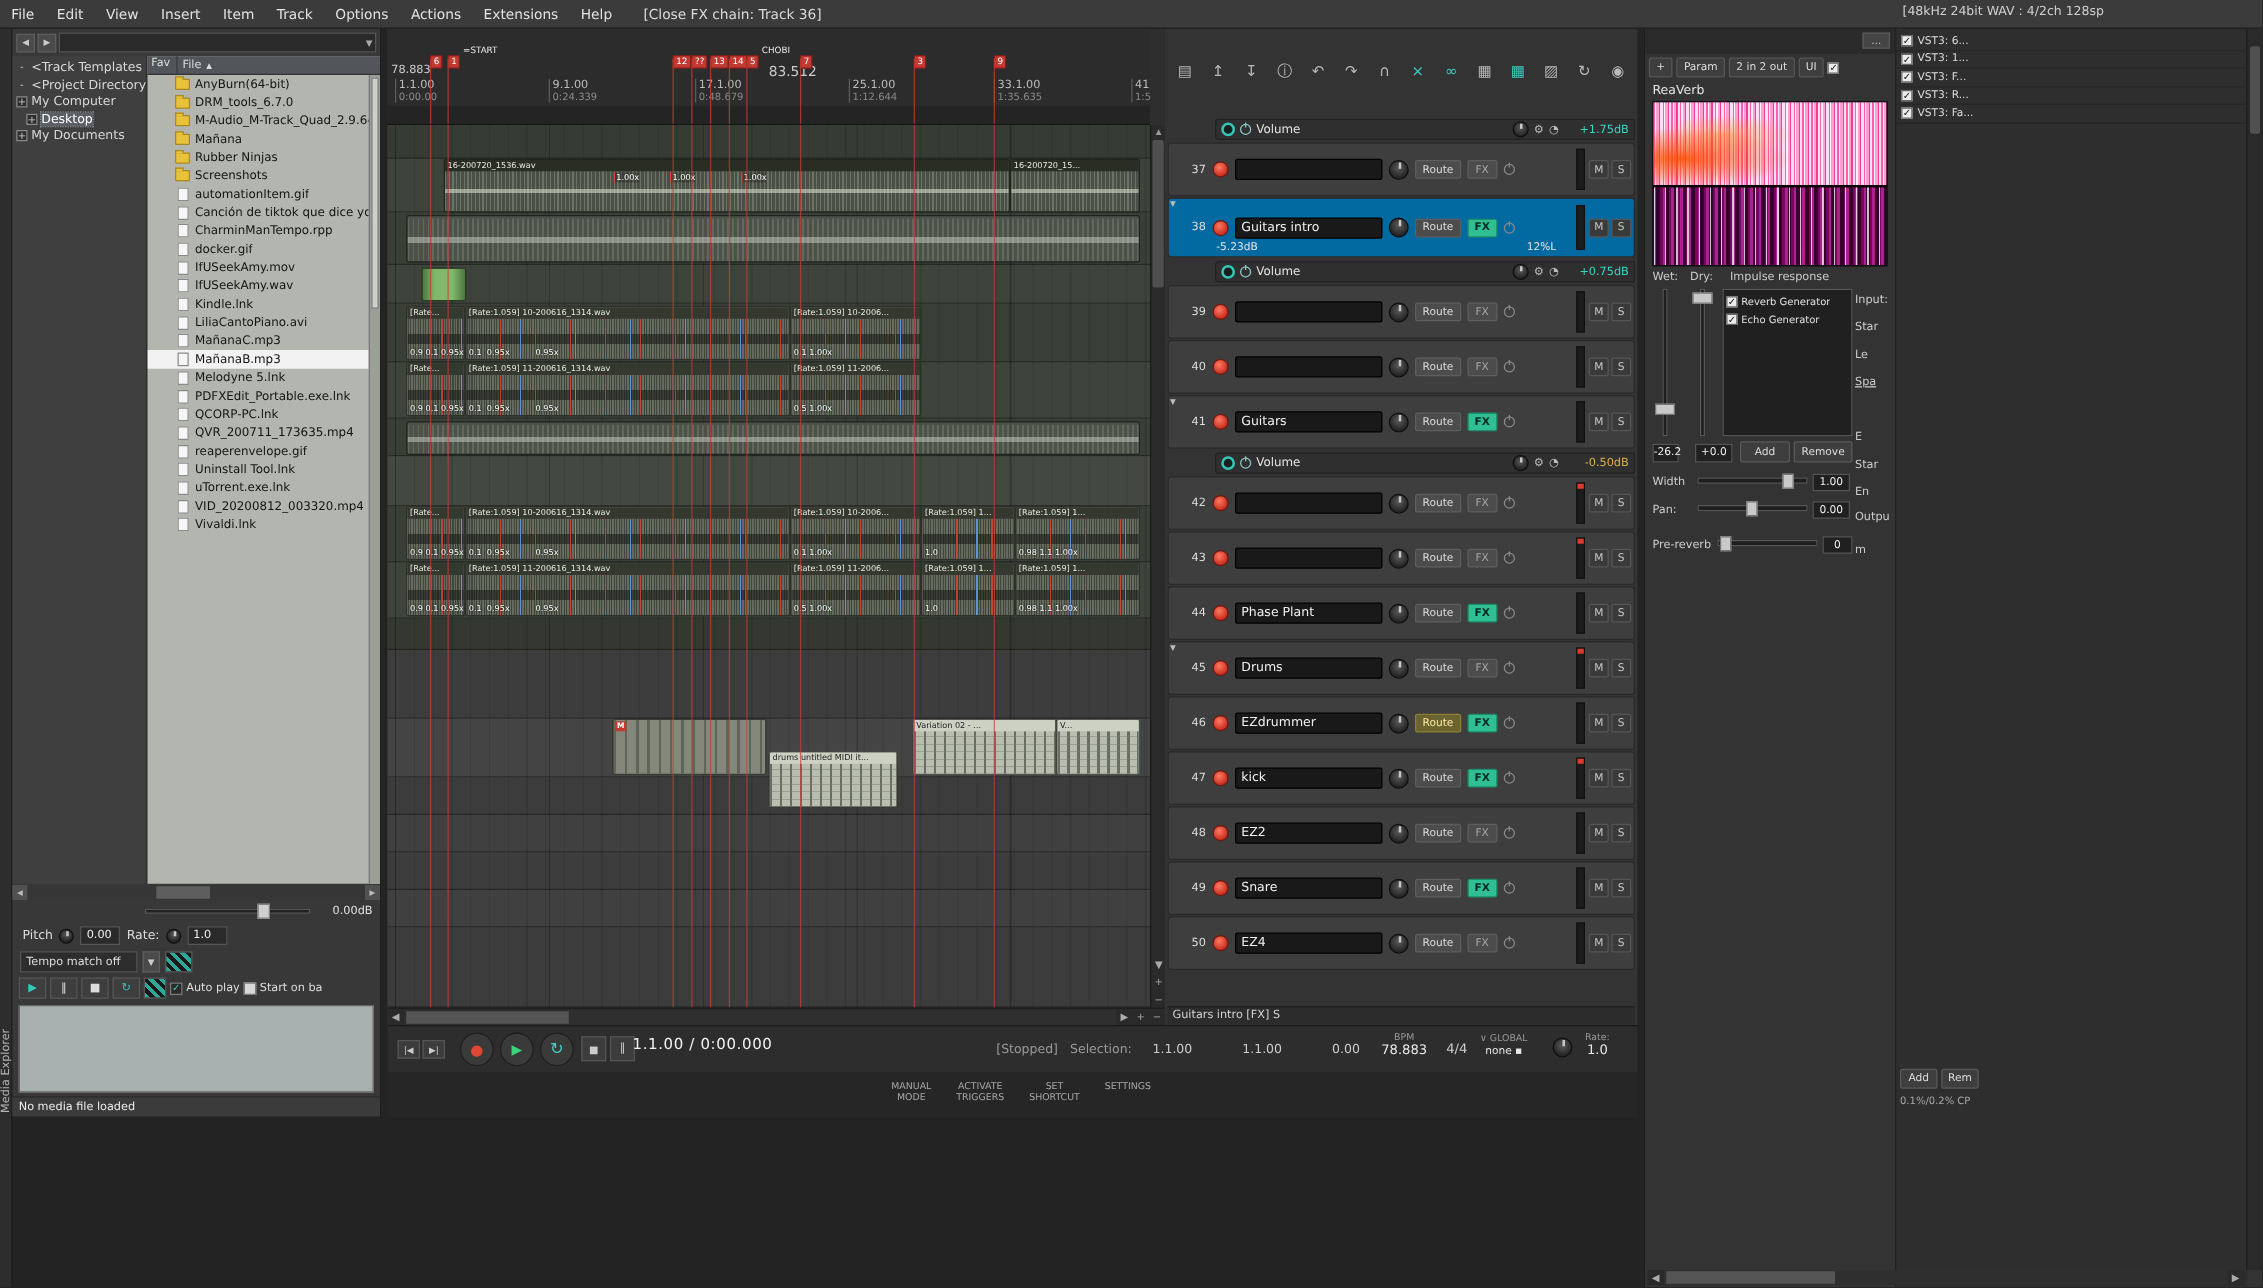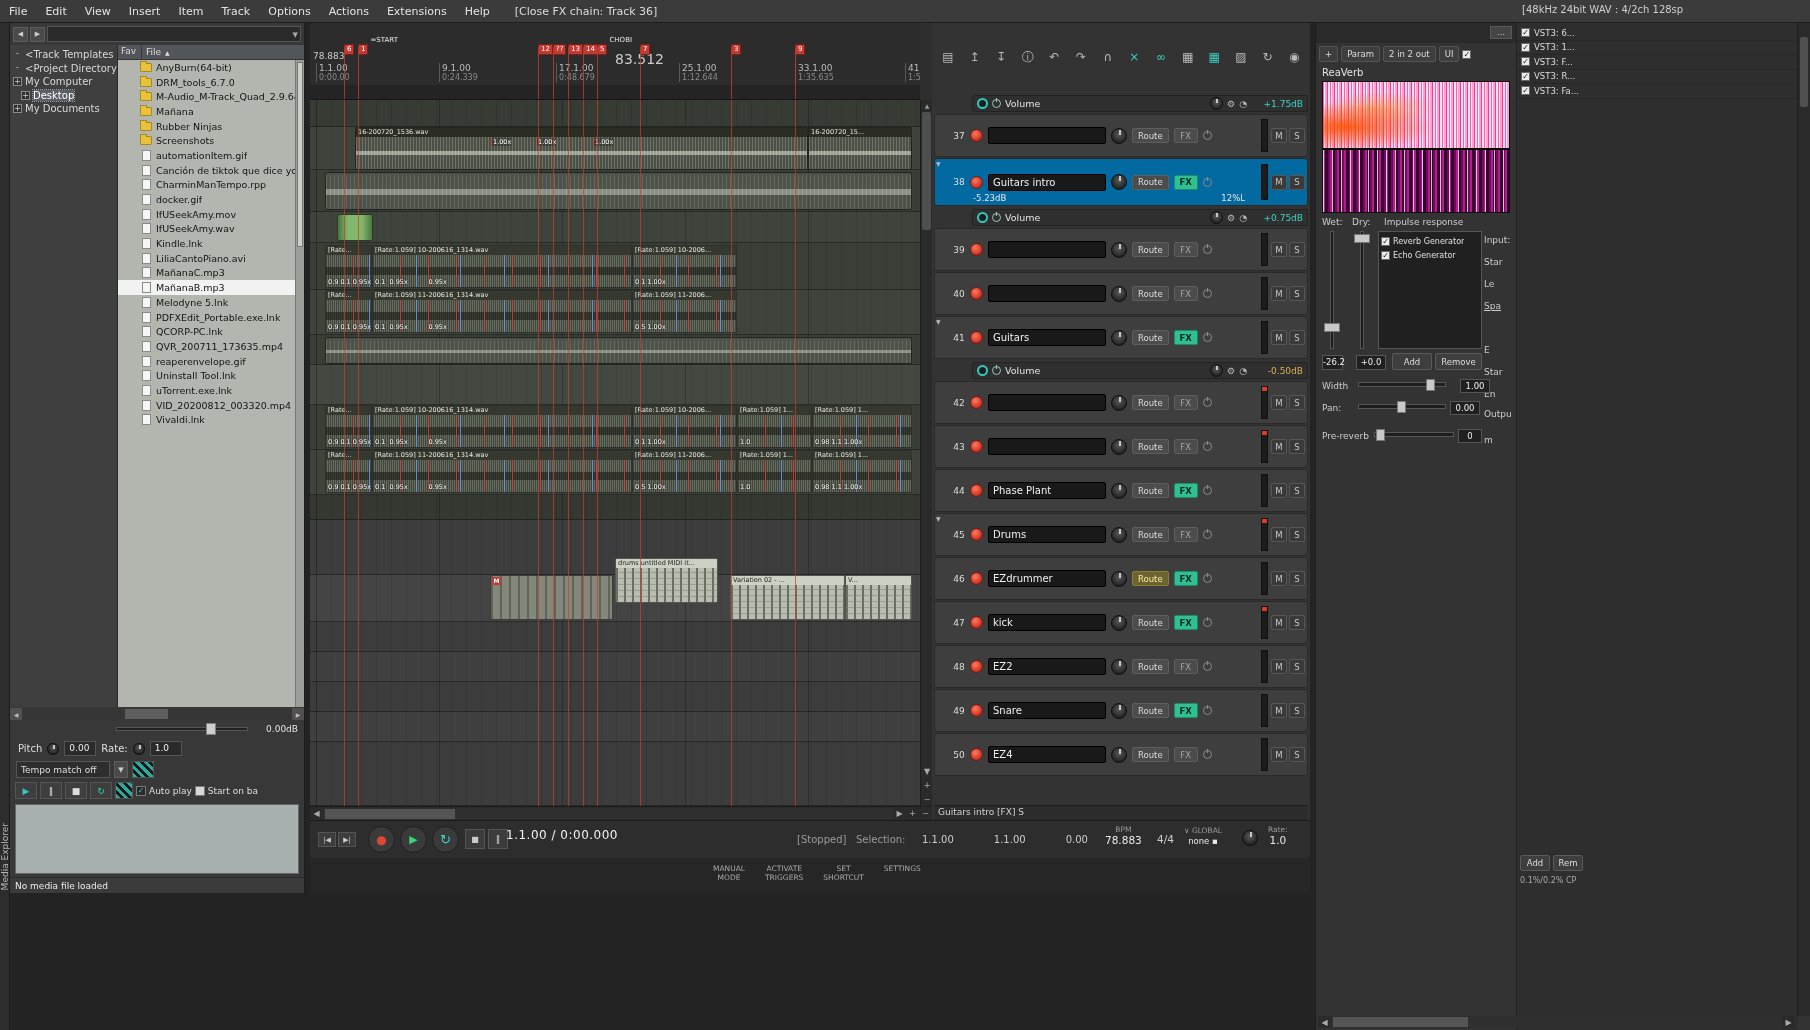--- a/index.html
+++ b/index.html
@@ -71,21 +71,21 @@
 .me-status{height:16px;flex:none;margin-top:auto;background:#3b3b3b;border-top:1px solid #2a2a2a;font-size:9px;color:#ececec;display:flex;align-items:center;padding:0 5px}
 
 
 #arrange{position:absolute;left:310px;top:23px;width:622px;height:797px;background:#2e2e2e}
 #ruler{position:absolute;left:0;top:0;width:610px;height:77px;background:linear-gradient(#2c2c2c 0 62px,#242424 62px 77px);border-bottom:1px solid #161616;overflow:hidden}
 .rmarker{position:absolute;top:13px;height:12px;white-space:nowrap;z-index:3}
 .rmarker::after{content:"";position:absolute;left:0;top:11px;width:1px;height:54px;background:rgba(205,60,50,.75)}
 .rflag{display:inline-block;background:#c23a32;color:#fff;font-size:7px;line-height:9px;padding:0 2px;border:1px solid #7d1f1a;border-radius:1px}
 .rmlabel{font-size:7px;color:#e8e8e8;margin-left:2px;vertical-align:top}
 #ruler-bpm{position:absolute;left:3px;top:28px;font-size:9px;color:#ccc}
-#ruler-len{position:absolute;left:305px;top:28px;font-size:14px;color:#ccc}
+#ruler-len{position:absolute;left:305px;top:28px;font-size:11px;color:#ccc}
 .rtick{position:absolute;top:40px;border-left:1px solid #5a5a5a;padding-left:2px}
 .rtbar{font-size:9px;color:#bcbcbc;line-height:10px}
 .rttime{font-size:8px;color:#8a8a8a;line-height:9px}
 #lanes{position:absolute;left:0;top:77px;width:610px;height:706px;overflow:hidden;background:#383c36}
 #lanes .grid{position:absolute;inset:0;z-index:1;background:
  repeating-linear-gradient(90deg,rgba(0,0,0,.25) 0 1px,transparent 1px 123px),
  repeating-linear-gradient(90deg,rgba(0,0,0,.10) 0 1px,transparent 1px 15px);background-position:6px 0;pointer-events:none}
 .lane{position:absolute;left:0;width:100%;border-bottom:1px solid rgba(0,0,0,.35)}
 .mline{position:absolute;top:0;bottom:0;width:1px;background:rgba(205,60,50,.7);z-index:6}
 .aitem{position:absolute;border:1px solid rgba(0,0,0,.55);border-radius:2px;overflow:hidden;z-index:2}
@@ -638,21 +638,21 @@
         </div>
         <div class="aitem k-rate" style="left: 502px; top: 350px; width: 100px; height: 43px;">
           <div class="ailabel">[Rate:1.059] 1...</div>
           <div class="aibody"></div>
           <div class="aisub">0.98 1.1 1.00x</div>
         </div>
         <div class="aitem k-mididim" style="left: 180px; top: 475px; width: 123px; height: 45px;">
           <span class="mbadge">M</span>
           <div class="aibody"></div>
         </div>
-        <div class="aitem k-midi" style="left: 305px; top: 458px; width: 103px; height: 45px;">
+        <div class="aitem k-midi" style="left: 305px; top: 501px; width: 103px; height: 45px;">
           <div class="ailabel">drums untitled MIDI it...</div>
           <div class="aibody"></div>
         </div>
         <div class="aitem k-midi" style="left: 420px; top: 475px; width: 115px; height: 45px;">
           <div class="ailabel">Variation 02 - ...</div>
           <div class="aibody"></div>
         </div>
         <div class="aitem k-midi" style="left: 535px; top: 475px; width: 67px; height: 45px;">
           <div class="ailabel">V...</div>
           <div class="aibody"></div>
@@ -1064,21 +1064,21 @@
       </div>
     <div class="dbbox" id="fx-wetdb">-26.2</div>
     <div class="dbbox" id="fx-drydb">+0.0</div>
     <button class="fxbtn" id="fx-add">Add</button>
     <button class="fxbtn" id="fx-remove">Remove</button>
     <span class="fx-lbl" style="left:6px;top:358px">Width</span>
     <div class="hslider" style="left:42px;top:356px">
       <div class="track"></div>
       <div class="thumb" style="left:68px"></div>
     </div>
-    <div class="smallbox" style="left:144px;top:356px;width:30px">1.00</div>
+    <div class="smallbox" style="left:134px;top:356px;width:30px">1.00</div>
     <span class="fx-lbl" style="left:6px;top:380px">Pan:</span>
     <div class="hslider" style="left:42px;top:378px">
       <div class="track"></div>
       <div class="thumb" style="left:39px"></div>
     </div>
     <div class="smallbox" style="left:134px;top:378px;width:30px">0.00</div>
     <span class="fx-lbl" style="left:6px;top:408px">Pre-reverb</span>
     <div class="hslider" style="left:58px;top:406px;width:80px">
       <div class="track"></div>
       <div class="thumb" style="left:2px"></div>

